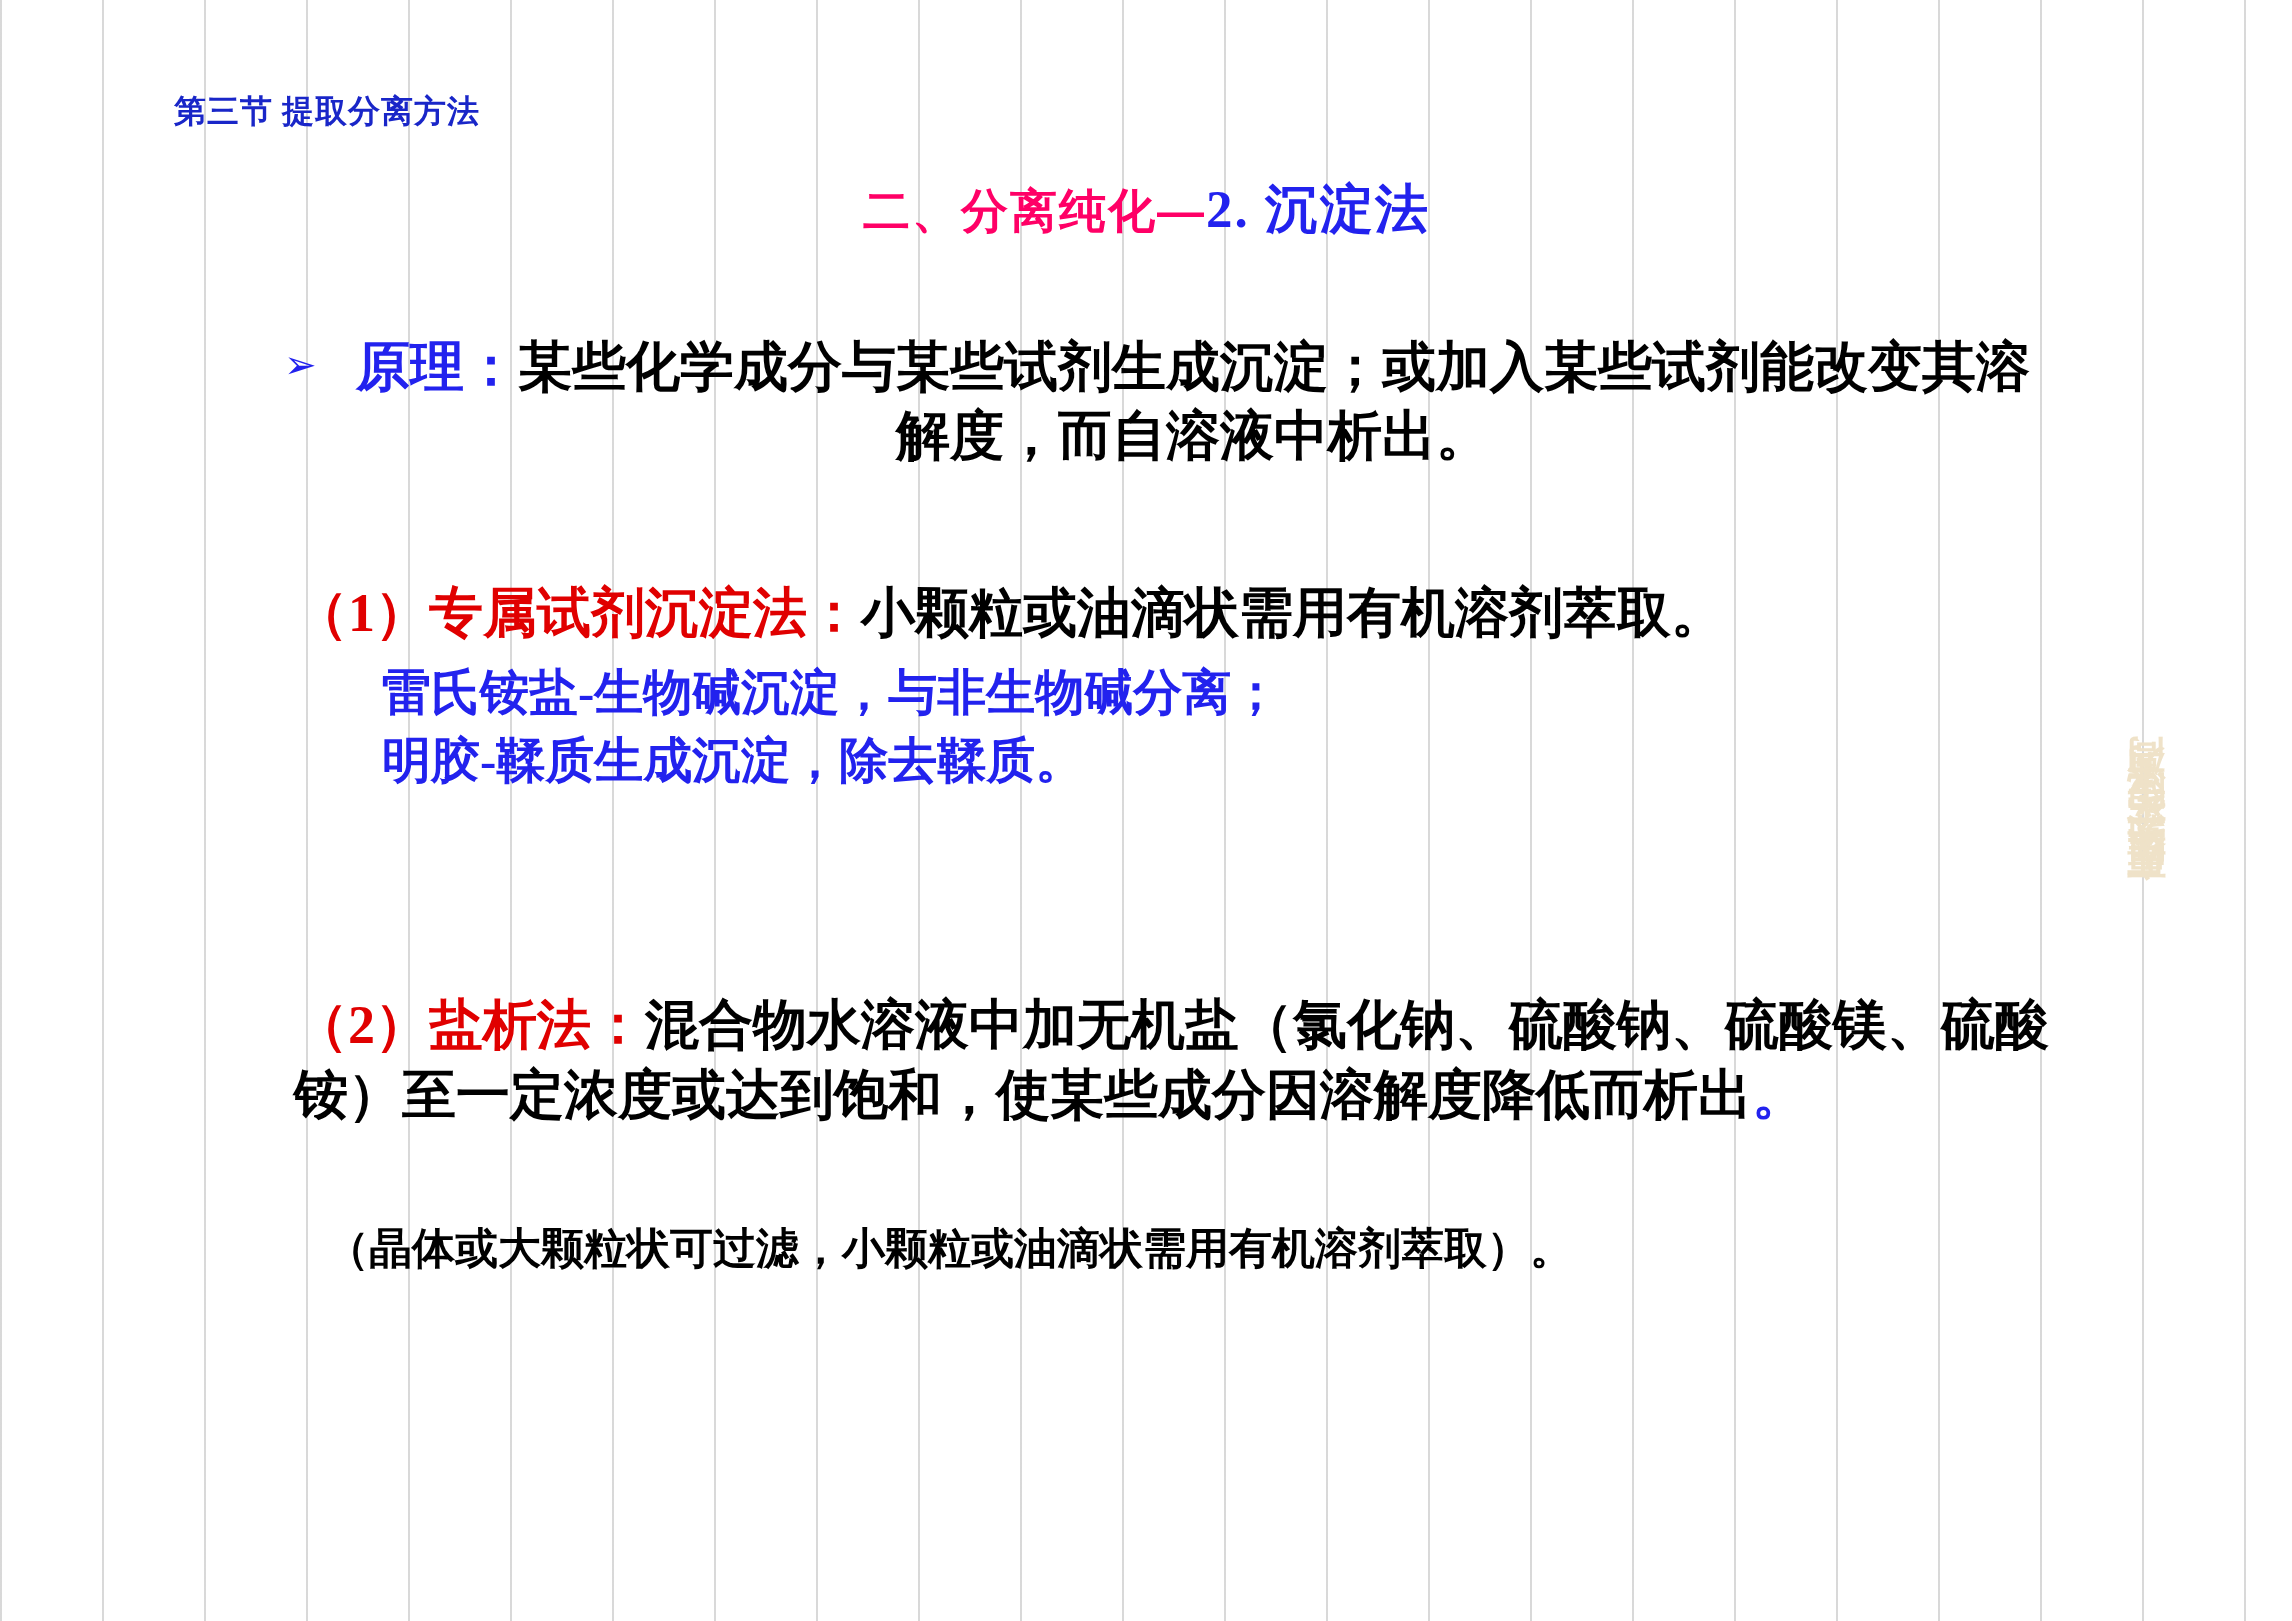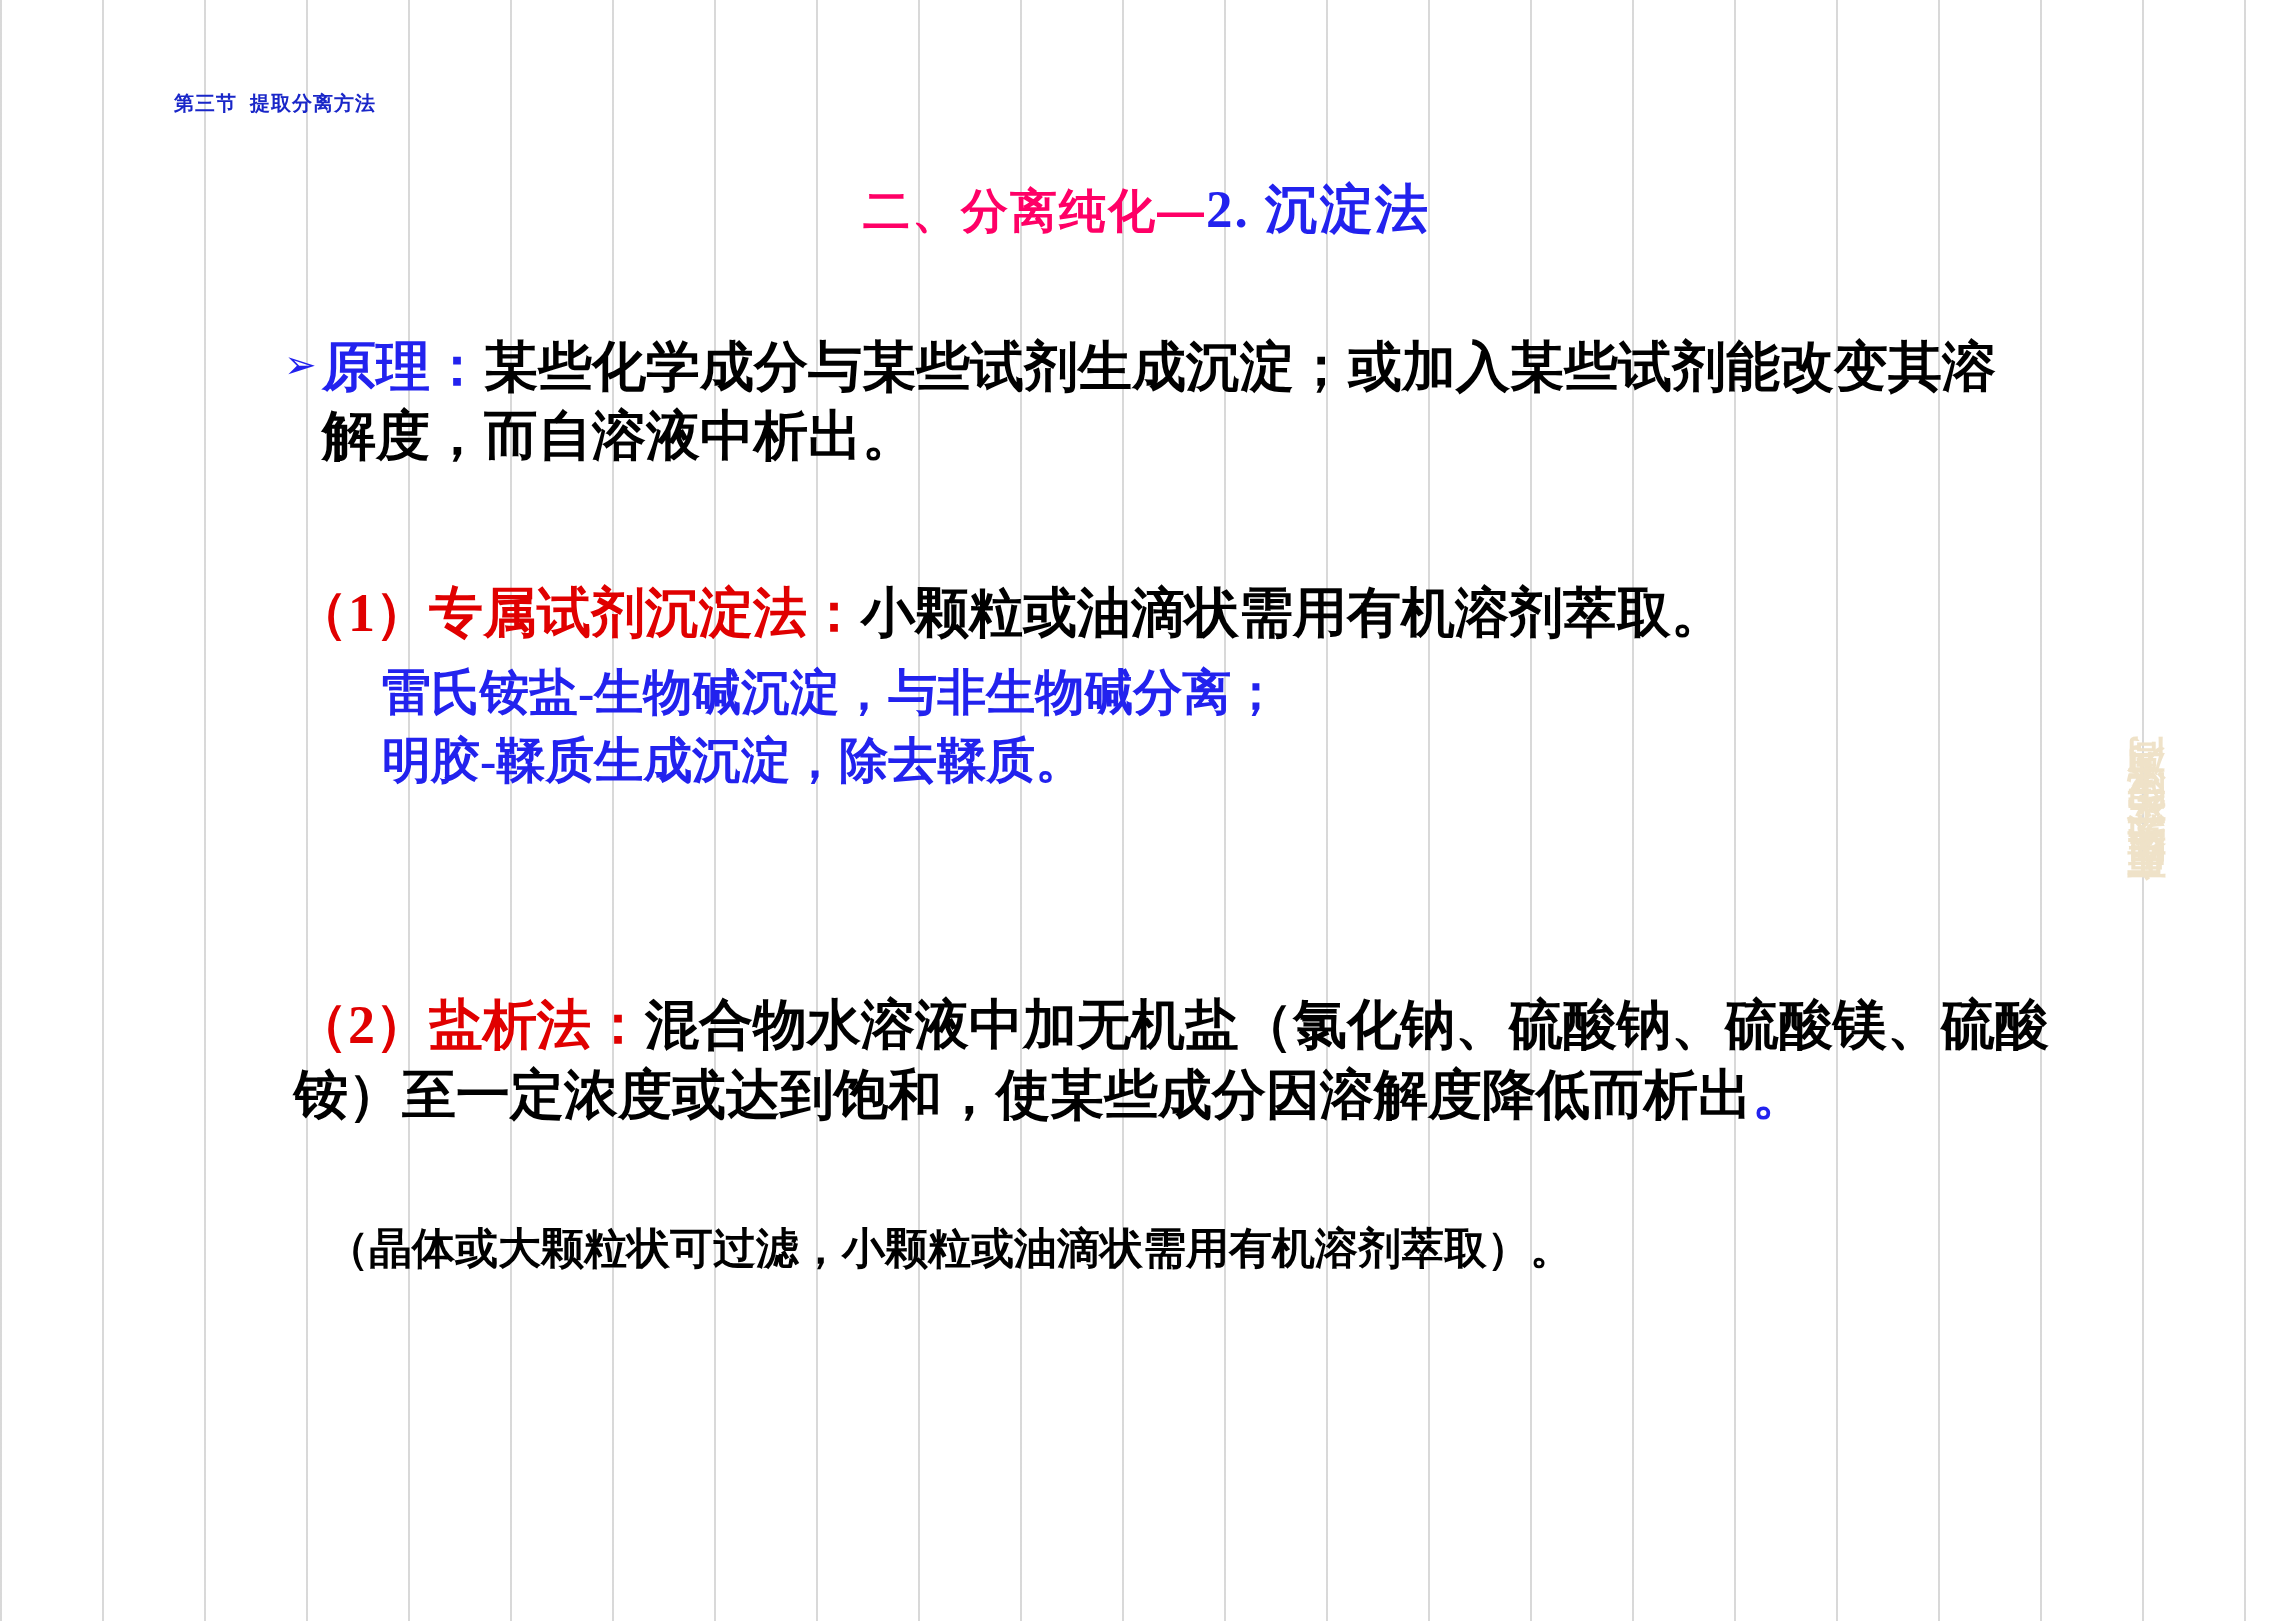--- a/index.html
+++ b/index.html
@@ -31,23 +31,23 @@
         rgba(255,255,255,0) 0px,
         rgba(255,255,255,0) 17.6px,
         rgba(255,255,255,1) 17.6px,
         rgba(255,255,255,1) 33px);
     pointer-events: none;
   }
   .header {
     position: absolute;
     left: 174px;
     top: 90px;
-    font-family: Liberation Mono, monospace;
-    font-weight: bold;
-    font-size: 20px;
+    font-family: Liberation Serif, serif;
+    font-weight: bold;
+    font-size: 32px;
     color: #1926c8;
     letter-spacing: 1px;
     text-align: center;
   }
   .title-row {
     position: absolute;
     left: 0;
     top: 174px;
     width: 2293px;
     text-align: center;
@@ -76,26 +76,27 @@
   }
   .bullet-mark {
     position: absolute;
     left: 0;
     top: 11.8px;
     font-size: 39px;
     color: #2222ee;
     line-height: 1;
   }
   .principle {
-    margin-left: 38px;
+    margin-left: 64px;
     font-family: "Liberation Serif", "DejaVu Serif", serif;
     font-size: 54px;
     line-height: 1.28;
     color: #000000;
     font-weight: bold;
+    text-align: center;
   }
   .principle .lbl {
     color: #2222ee;
   }
   .sec {
     position: absolute;
     font-family: "Liberation Serif", "DejaVu Serif", serif;
     font-weight: bold;
   }
   .sec1 {

